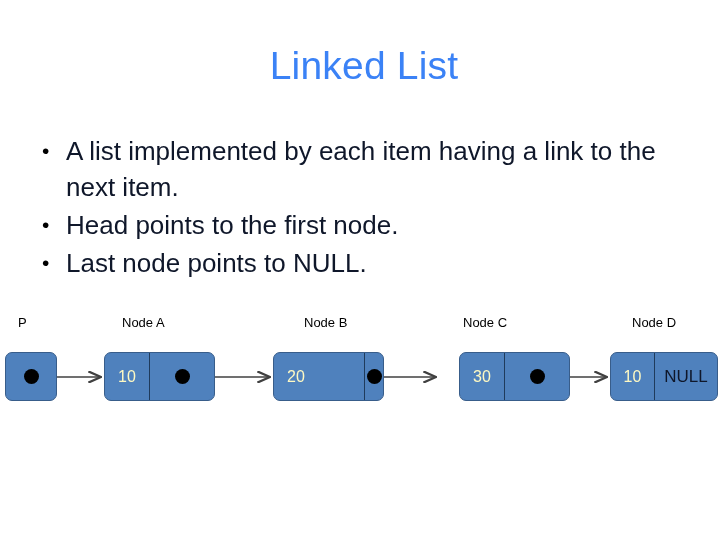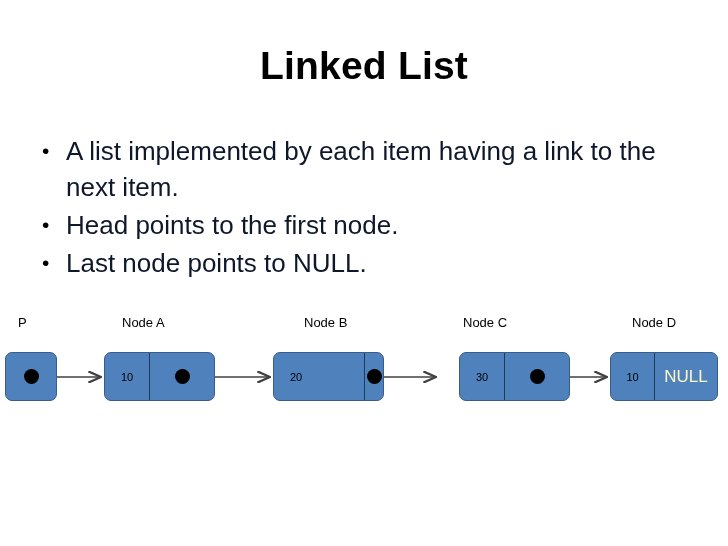--- a/index.html
+++ b/index.html
@@ -20,23 +20,23 @@
   }
 
   
   #slide-title {
     position: absolute;
     left: 0;
     top: 42px;
     width: 728px;
     text-align: center;
     font-size: 39px;
-    font-weight: 700;
+    font-weight: 400;
     line-height: 48px;
-    color: #000000;
+    color: #3b82f6;
     letter-spacing: 0.2px;
   }
 
   
   #bullet-list {
     position: absolute;
     left: 36px;
     top: 133px;
     width: 660px;
   }
@@ -92,26 +92,26 @@
     position: relative;
     display: flex;
     align-items: center;
     justify-content: center;
     box-sizing: border-box;
   }
   .cell.divider {
     border-left: 1.3px solid #1F3B5C;
   }
   .cell-value {
-    font-size: 11px;
-    color: #000000;
+    font-size: 16px;
+    color: #fef9c3;
   }
   .cell-null {
     font-size: 17px;
-    color: #fef9c3;
+    color: #0f172a;
   }
   .dot {
     width: 15px;
     height: 15px;
     border-radius: 50%;
     background: #000000;
   }
   .arrow-svg {
     position: absolute;
     top: 0;

